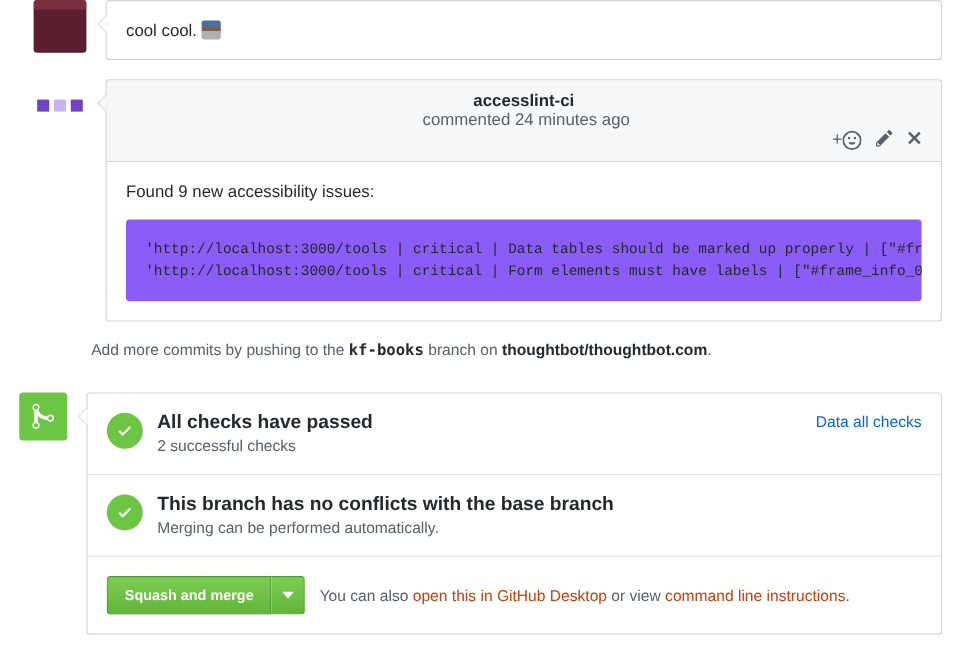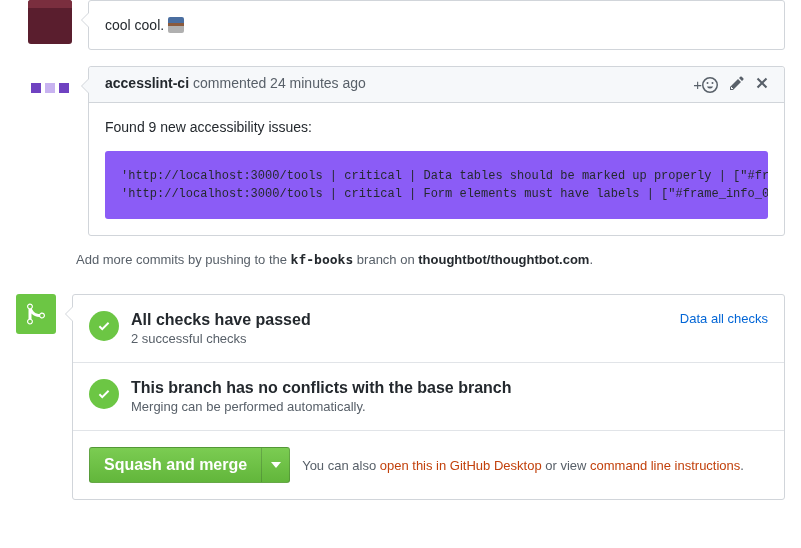--- a/index.html
+++ b/index.html
@@ -10,21 +10,21 @@
 .avatar { width: 44px; height: 44px; border-radius: 3px; flex-shrink: 0; margin-right: 16px; }
 .avatar-maroon { background: #5a1e2e; position: relative; overflow: hidden; }
 .avatar-maroon::after { content:""; position:absolute; top:0; left:0; right:0; height:8px; background:#7a2e3e; }
 .avatar-purple { background: #fff; display:flex; align-items:center; justify-content:center; }
 .avatar-purple-inner { display:flex; gap:4px; }
 .avatar-purple-inner span { width:10px; height:10px; background:#6f42c1; }
 .avatar-purple-inner span:nth-child(2){ background:#c8b3f0; }
 .comment-box { flex:1; border:1px solid #d1d5da; border-radius:3px; background:#fff; position:relative; min-width:0; }
 .comment-box::before { content:""; position:absolute; top:11px; left:-8px; width:0; height:0; border:8px solid transparent; border-right-color:#d1d5da; border-left:0; }
 .comment-box::after { content:""; position:absolute; top:12px; left:-7px; width:0; height:0; border:7px solid transparent; border-right-color:#fff; border-left:0; }
-.comment-header { background:#f6f8fa; border-bottom:1px solid #d1d5da; padding:8px 16px; display:flex; align-items:flex-start; border-radius:3px 3px 0 0; }
+.comment-header { background:#f6f8fa; border-bottom:1px solid #d1d5da; padding:8px 16px; display:flex; align-items:center; border-radius:3px 3px 0 0;flex-direction:column; }
 .comment-box.has-header::after { border-right-color:#f6f8fa; }
 .author { font-weight:600; color:#24292e; }
 .header-meta { color:#586069; margin-left:4px; }
 .header-actions { margin-left:auto; display:flex; gap:12px; align-items:center; color:#586069; }
 .header-actions svg { fill:#586069; }
 .header-actions .react { display:flex; align-items:center; font-size:15px; }
 .comment-body { padding:16px; overflow:hidden; }
 .comment-body p { margin-bottom:16px; }
 .comment-body p:last-child { margin-bottom:0; }
 .code-block { background:#8b5cf6; border-radius:3px; padding:16px; font-family:SFMono-Regular,Consolas,"Liberation Mono",Menlo,monospace; font-size:12px; white-space:pre; overflow:hidden; line-height:1.5; }
@@ -40,21 +40,21 @@
 .merge-section { padding:16px; display:flex; border-bottom:1px solid #e1e4e8; }
 .merge-section:last-child { border-bottom:0; }
 .status-icon { width:30px; height:30px; background:#6cc644; border-radius:50%; display:flex; align-items:center; justify-content:center; flex-shrink:0; margin-right:12px; }
 .status-icon svg { fill:#fff; }
 .merge-content { flex:1; }
 .merge-title { font-size:16px; font-weight:600; color:#24292e; }
 .merge-sub { color:#586069; font-size:13px; margin-top:2px; }
 .show-checks { color:#0366d6; font-size:13px; margin-left:auto; cursor:pointer; }
 .merge-action-section { padding:16px; display:flex; align-items:center; }
 .btn-group { display:flex; }
-.btn-merge { background:#6cc644; background-image:linear-gradient(-180deg,#7bcc52,#62b63b); color:#fff; font-weight:600; font-size:16px; padding:8px 14px; border:1px solid rgba(27,31,35,.2); border-radius:3px 0 0 3px; cursor:pointer; }
+.btn-merge { background:#6cc644; background-image:linear-gradient(-180deg,#7bcc52,#62b63b); color:#fff; font-weight:600; font-size:12px; padding:8px 14px; border:1px solid rgba(27,31,35,.2); border-radius:3px 0 0 3px; cursor:pointer; }
 .btn-caret { background:#6cc644; background-image:linear-gradient(-180deg,#7bcc52,#62b63b); border:1px solid rgba(27,31,35,.2); border-left:0; border-radius:0 3px 3px 0; width:28px; display:flex; align-items:center; justify-content:center; cursor:pointer; }
 .btn-caret svg { fill:#fff; }
 .merge-hint { color:#586069; font-size:13px; margin-left:12px; }
 .merge-hint a { color:#c2410c; text-decoration:none; }
 .first-comment .comment-body { padding:16px; }
 .emoji-img { display:inline-block; width:16px; height:16px; vertical-align:text-bottom; background:linear-gradient(#4a6ea0 40%,#8b5a3c 40% 55%,#b0b0b0 55%); border-radius:2px; }
 </style>
 </head>
 <body>
 

